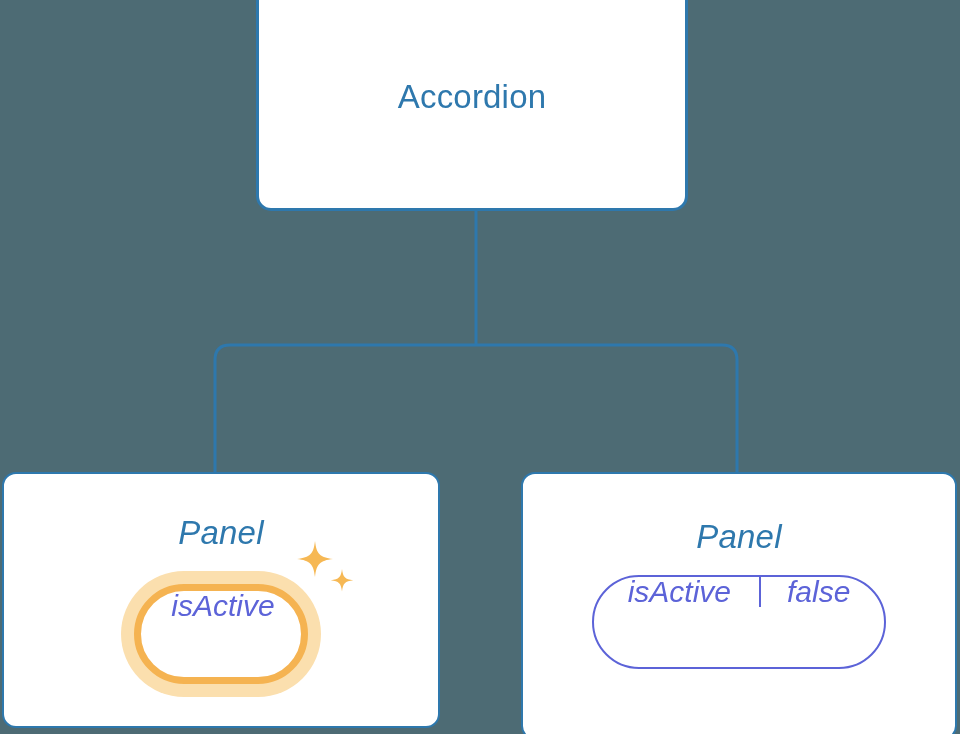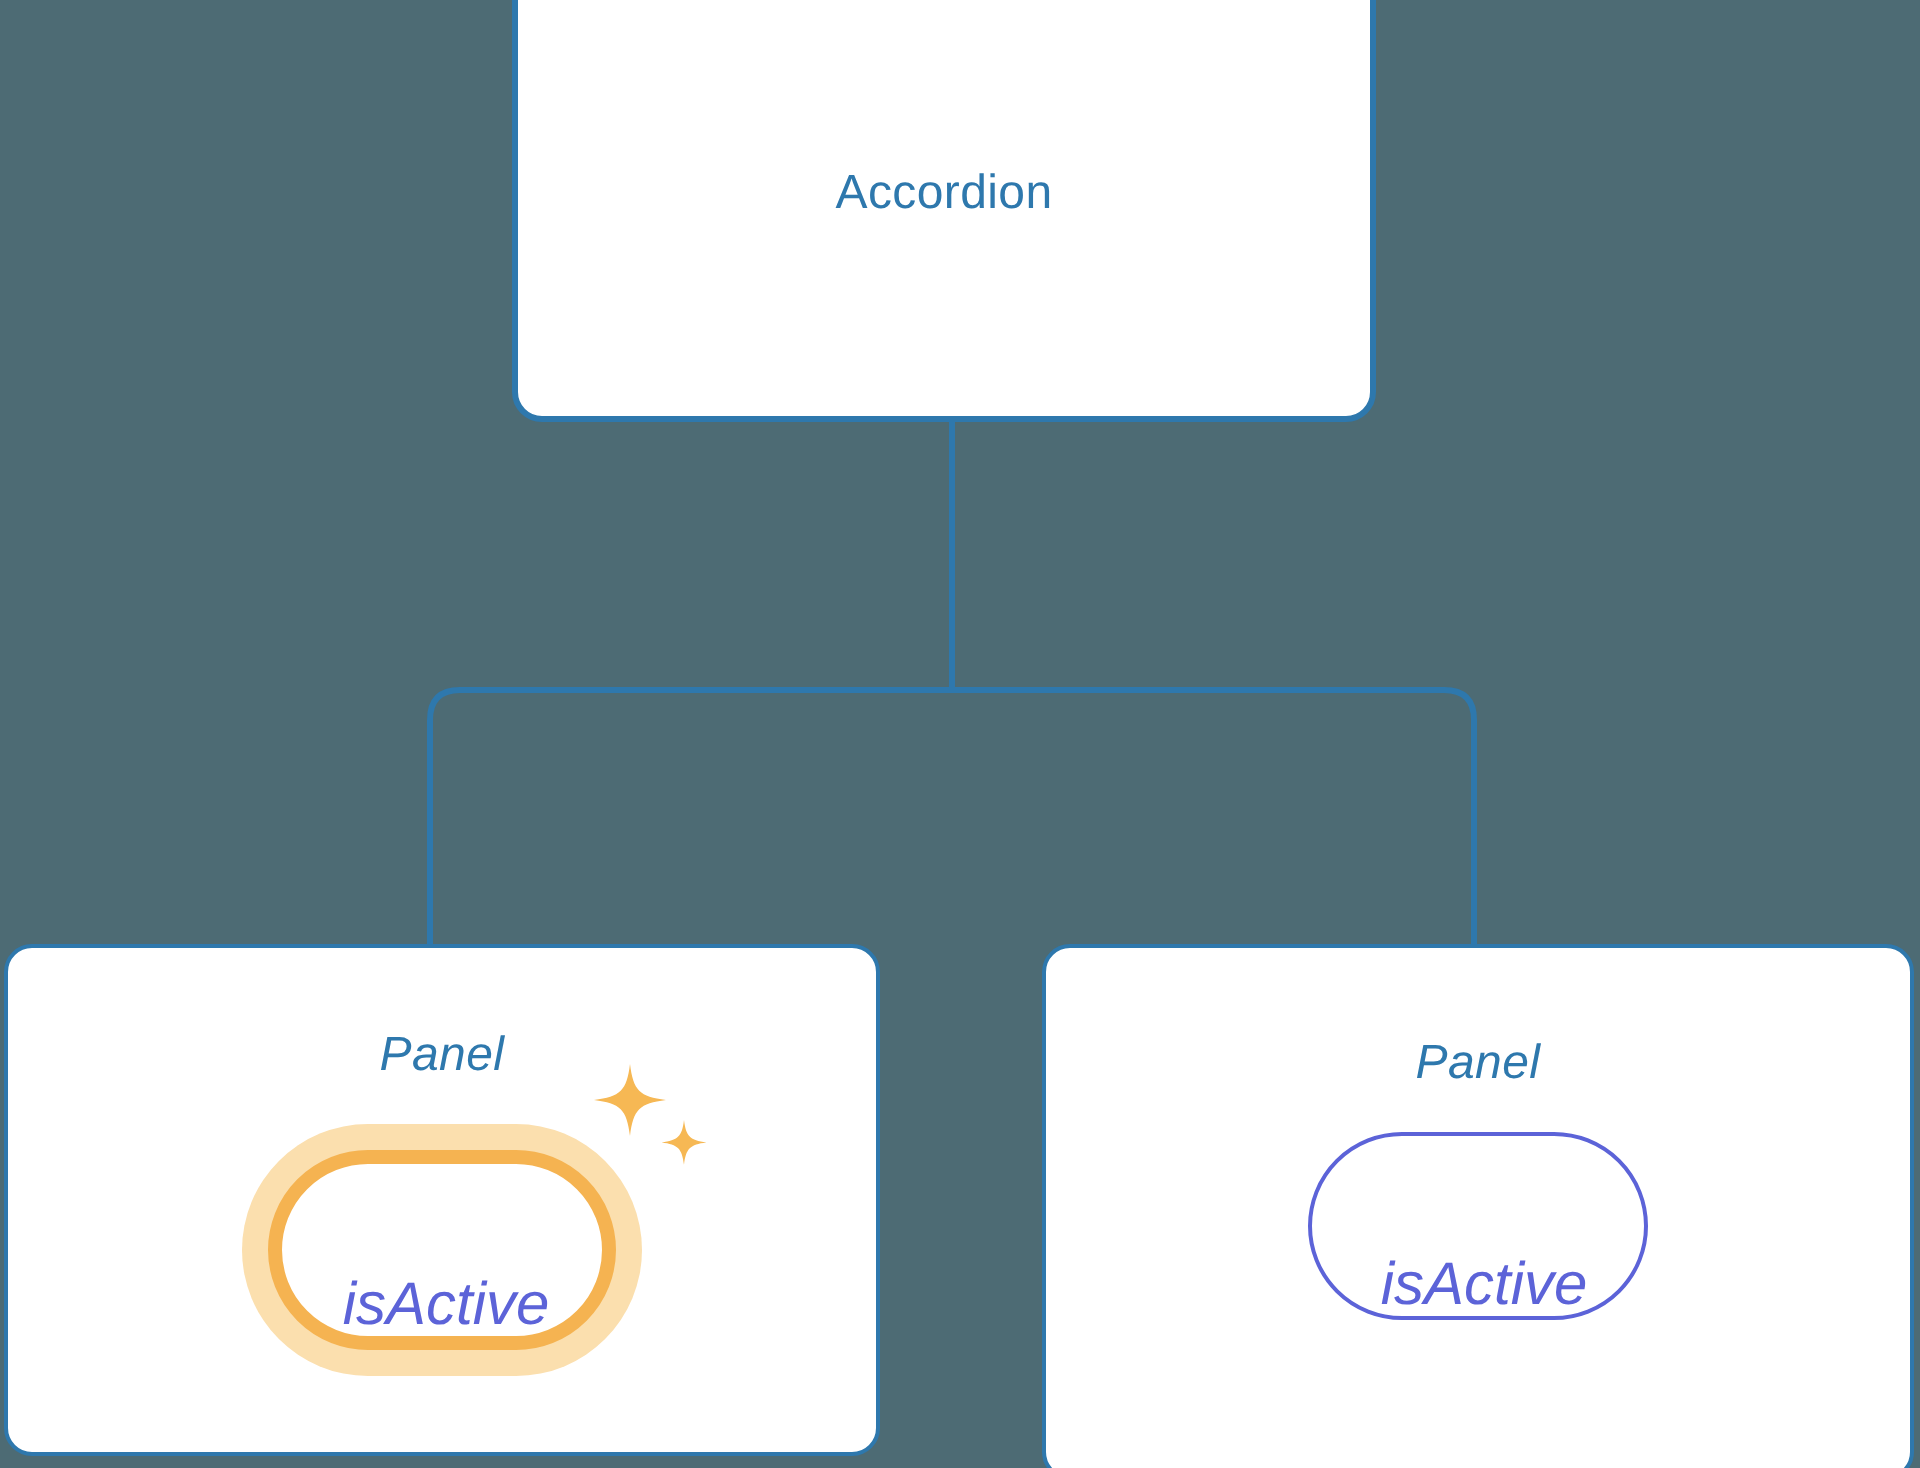--- a/index.html
+++ b/index.html
@@ -34,21 +34,21 @@
   .node {
     position: absolute;
     background: #ffffff;
     box-sizing: border-box;
     display: flex;
     flex-direction: column;
     align-items: center;
   }
   .node-title {
     color: #2e78ad;
-    font-size: 24px;
+    font-size: 33px;
     font-weight: 400;
     letter-spacing: 0.2px;
     line-height: 1;
     white-space: nowrap;
   }
 
   
   #node-accordion {
     left: 256px;
     top: -18px;
@@ -81,21 +81,21 @@
   }
 
   
   .pill-wrap {
     position: relative;
     margin-top: 22px;
   }
   .pill {
     position: relative;
     display: flex;
-    align-items: flex-end;
+    align-items: flex-start;
     background: #ffffff;
     border-radius: 999px;
     box-sizing: border-box;
     overflow: hidden;
   }
   .pill-cell {
     display: flex;
     align-items: center;
     justify-content: center;
     font-size: 30px;
@@ -178,17 +178,18 @@
       </svg>
     </div>
   </div>
 
   <div class="node panel-node" id="node-panel-right">
     <div class="node-title">Panel</div>
 
     <div class="pill-wrap">
       <div class="pill pill-plain">
         <div class="pill-cell pill-key">isActive</div>
+        <div class="pill-cell pill-val">false</div>
       </div>
     </div>
   </div>
 
 </div>
 
 </body></html>

